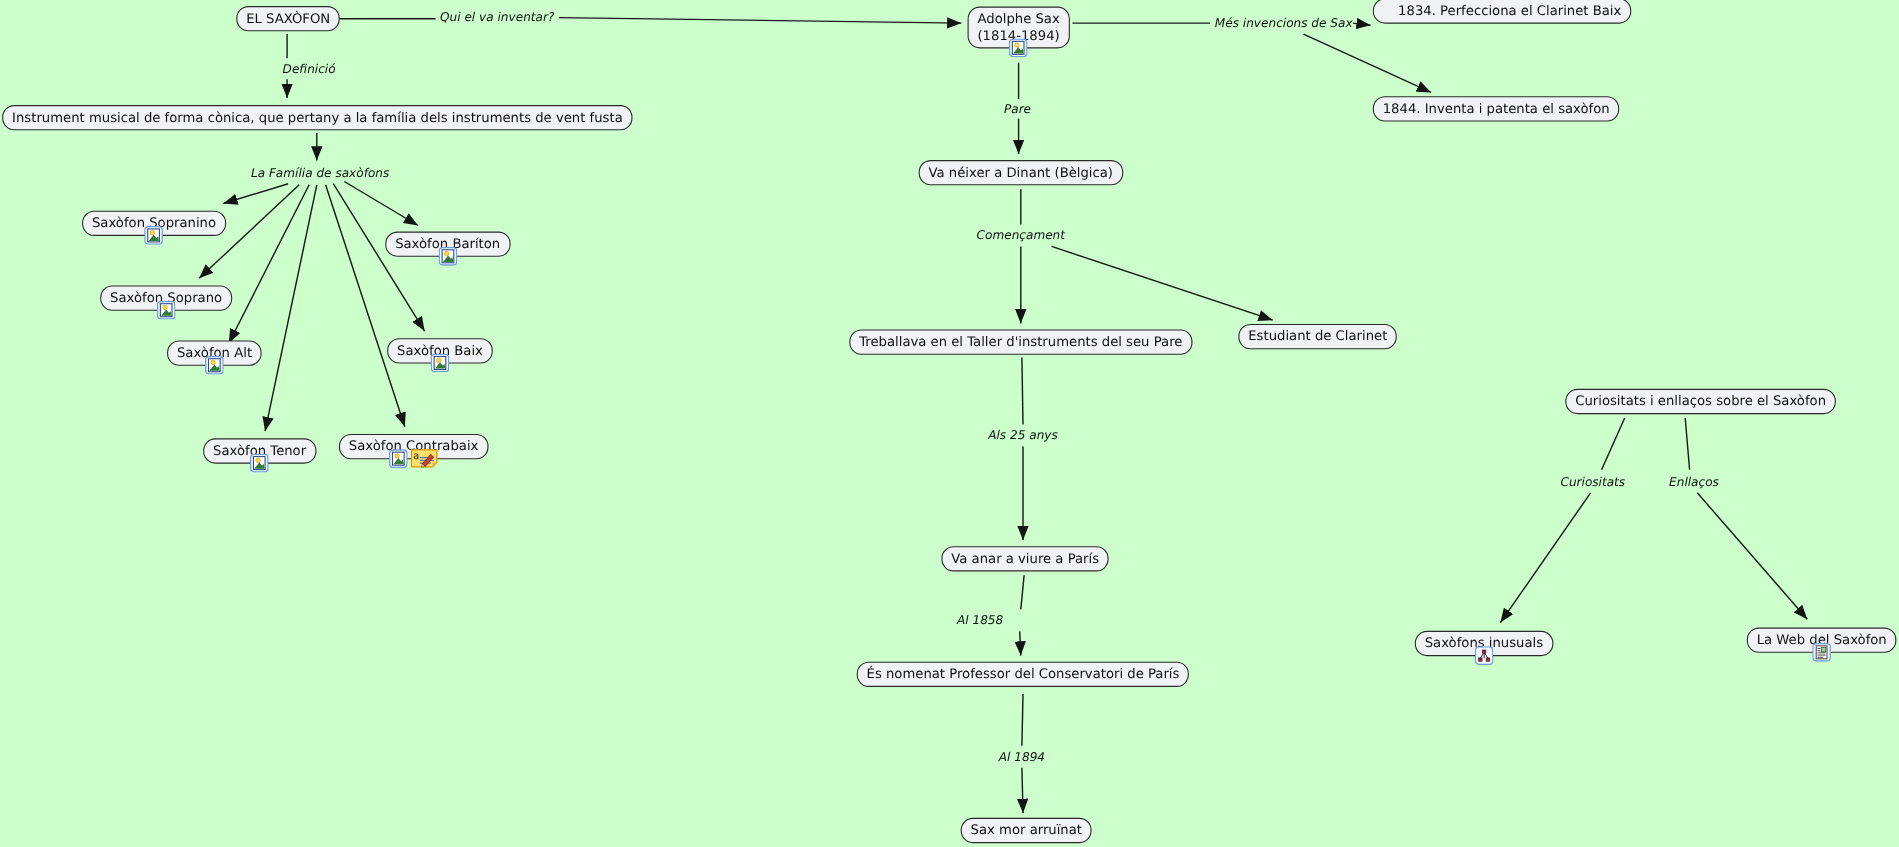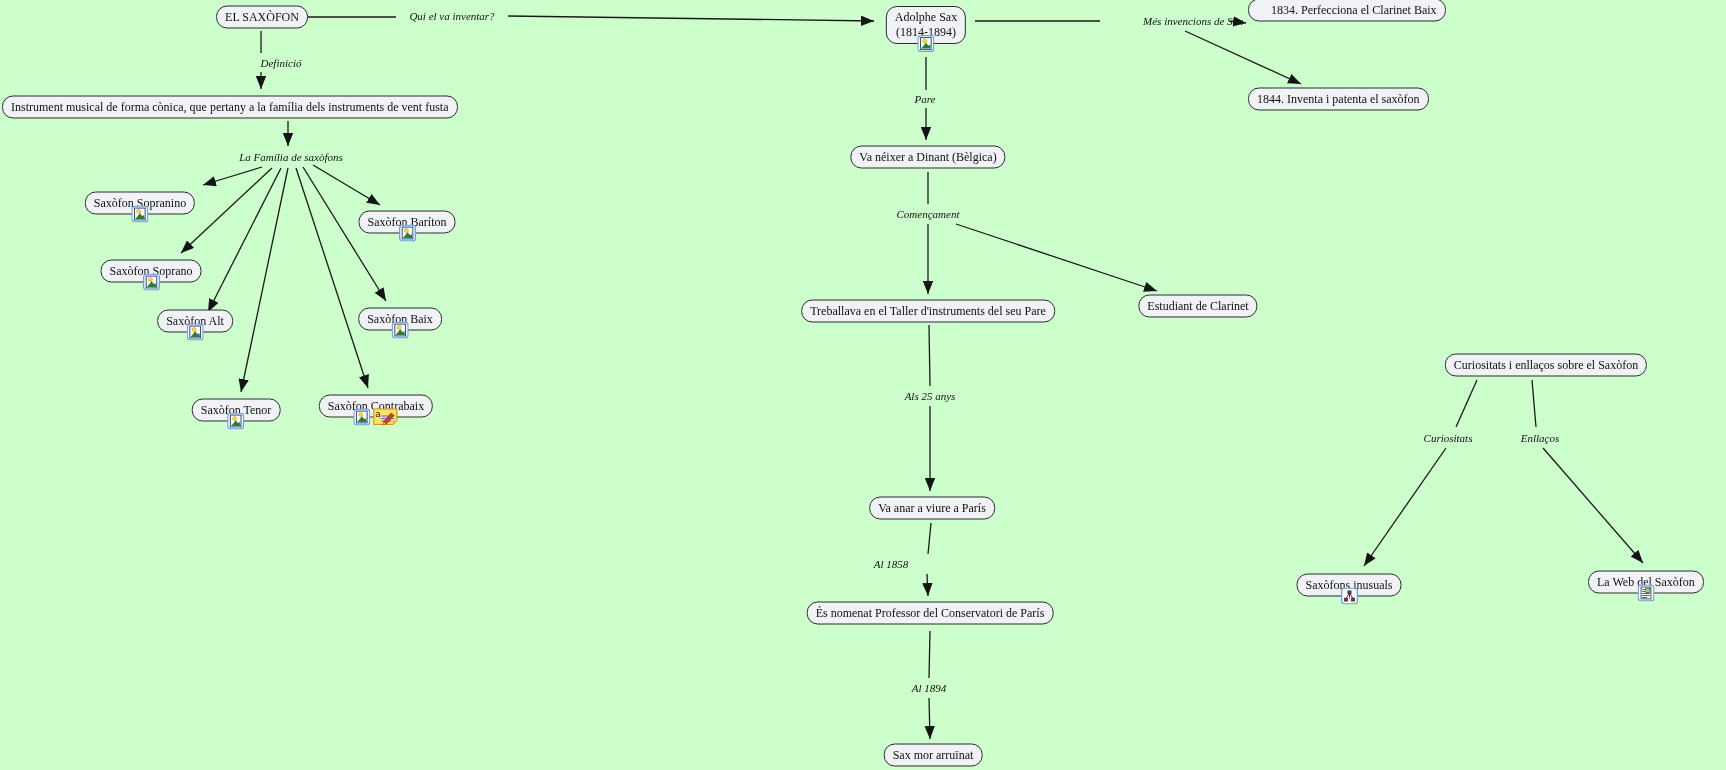--- a/index.html
+++ b/index.html
@@ -2,21 +2,21 @@
 <html><head>
 <meta charset="utf-8">
 <title>EL SAXÒFON — Concept Map</title>
 <style>
   html,body{margin:0;padding:0;}
   body{
     width:1726px;height:770px;overflow:hidden;position:relative;
     background:#ccffcc;
     font-family:"DejaVu Sans","Liberation Sans",sans-serif;
   }
-  #canvas{position:absolute;inset:0;width:1726px;height:770px;font-family:Liberation Serif, serif;}
+  #canvas{position:absolute;inset:0;width:1726px;height:770px;}
   svg.edges{position:absolute;left:0;top:0;width:1726px;height:770px;pointer-events:none;}
   .node{
     position:absolute;transform:translate(-50%,-50%);
     background:#f0f2f5;border:1.6px solid #2b2b2b;border-radius:11px;
     padding:3px 8px;font-size:12px;line-height:1.25;color:#101010;
     white-space:nowrap;text-align:center;box-sizing:border-box;
   }
   .node.left-anchored{transform:translate(0,-50%);}
   .icons{
     position:absolute;left:50%;bottom:-9px;transform:translateX(-50%);
@@ -240,21 +240,21 @@
     <span class="icons">
         <svg width="17" height="17">
           <use href="#sym-web"></use>
         </svg>
       </span>
   </div>
 
   <div class="phrase" style="left:452px;top:16px;">Qui el va inventar?</div>
   <div class="phrase" style="left:261px;top:63px;margin-left:20px;">Definició</div>
   <div class="phrase" style="left:291px;top:157px;">La Família de saxòfons</div>
-  <div class="phrase" style="left:1167px;top:21px;margin-left:26px;">Més invencions de Sax</div>
+  <div class="phrase" style="left:1167px;top:21px;">Més invencions de Sax</div>
   <div class="phrase" style="left:925px;top:99px;">Pare</div>
   <div class="phrase" style="left:928px;top:214px;">Començament</div>
   <div class="phrase" style="left:930px;top:396px;">Als 25 anys</div>
   <div class="phrase" style="left:891px;top:564px;">Al 1858</div>
   <div class="phrase" style="left:929px;top:688px;">Al 1894</div>
   <div class="phrase" style="left:1448px;top:438px;">Curiositats</div>
   <div class="phrase" style="left:1540px;top:438px;">Enllaços</div>
 
 </div>
 

